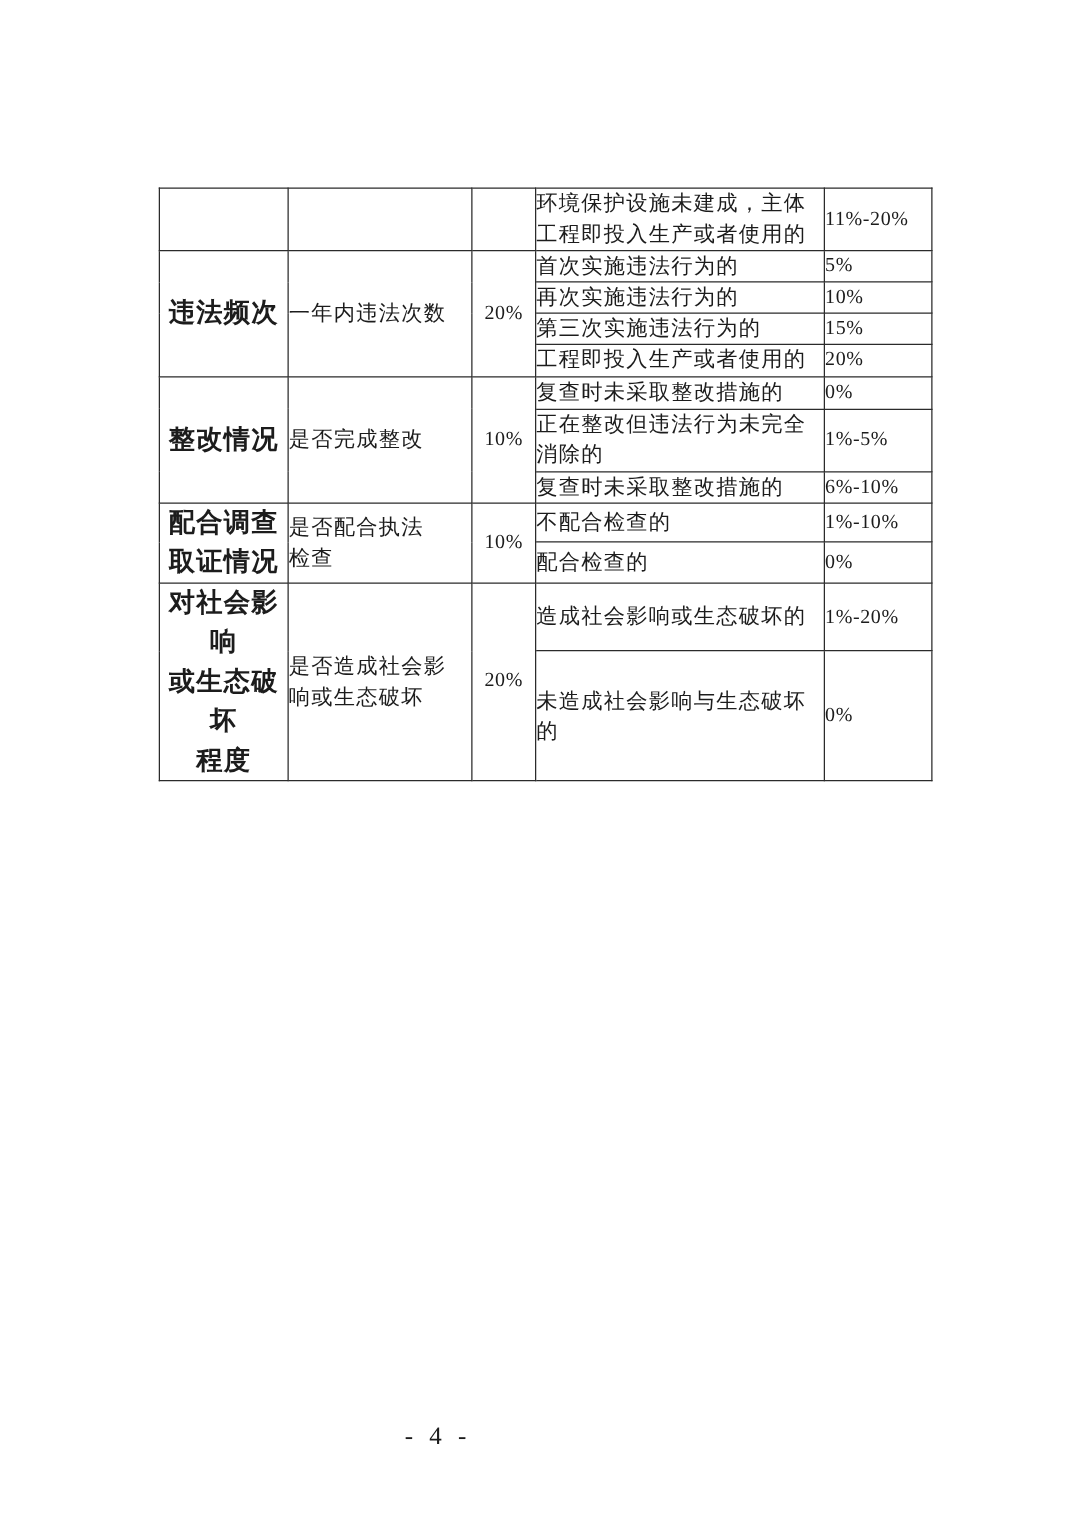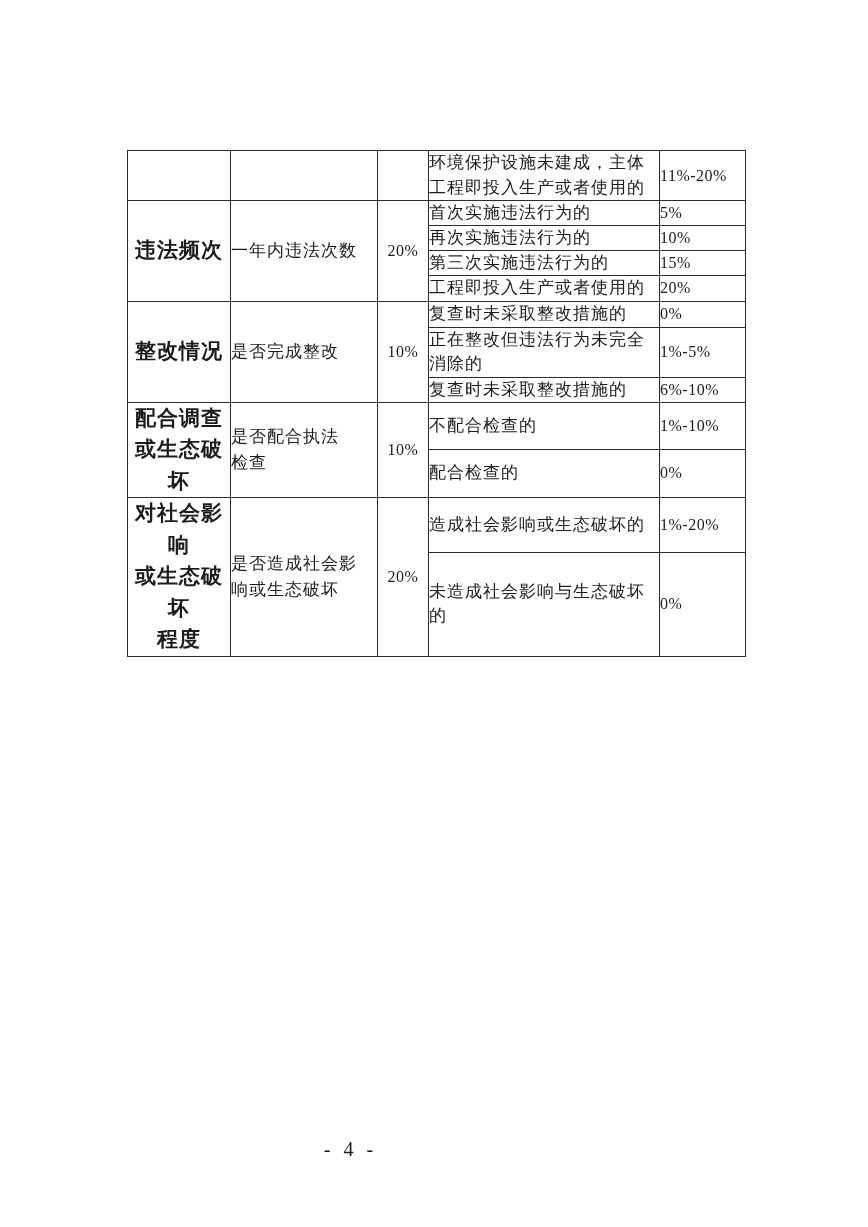--- a/index.html
+++ b/index.html
@@ -119,21 +119,21 @@
           <td class="cell-criteria">正在整改但违法行为未完全
 消除的</td>
           <td class="cell-score">1%-5%</td>
         </tr>
         <tr style="height: 24px;">
           <td class="cell-criteria">复查时未采取整改措施的</td>
           <td class="cell-score">6%-10%</td>
         </tr>
         <tr style="height: 25px;">
           <td class="cell-category" rowspan="2">配合调查
-或生态破坏</td>
+取证情况</td>
           <td class="cell-basis" rowspan="2">是否配合执法
 检查</td>
           <td class="cell-weight" rowspan="2">10%</td>
           <td class="cell-criteria">不配合检查的</td>
           <td class="cell-score">1%-10%</td>
         </tr>
         <tr style="height: 26px; margin-top: 20px;">
           <td class="cell-criteria">配合检查的</td>
           <td class="cell-score">0%</td>
         </tr>

